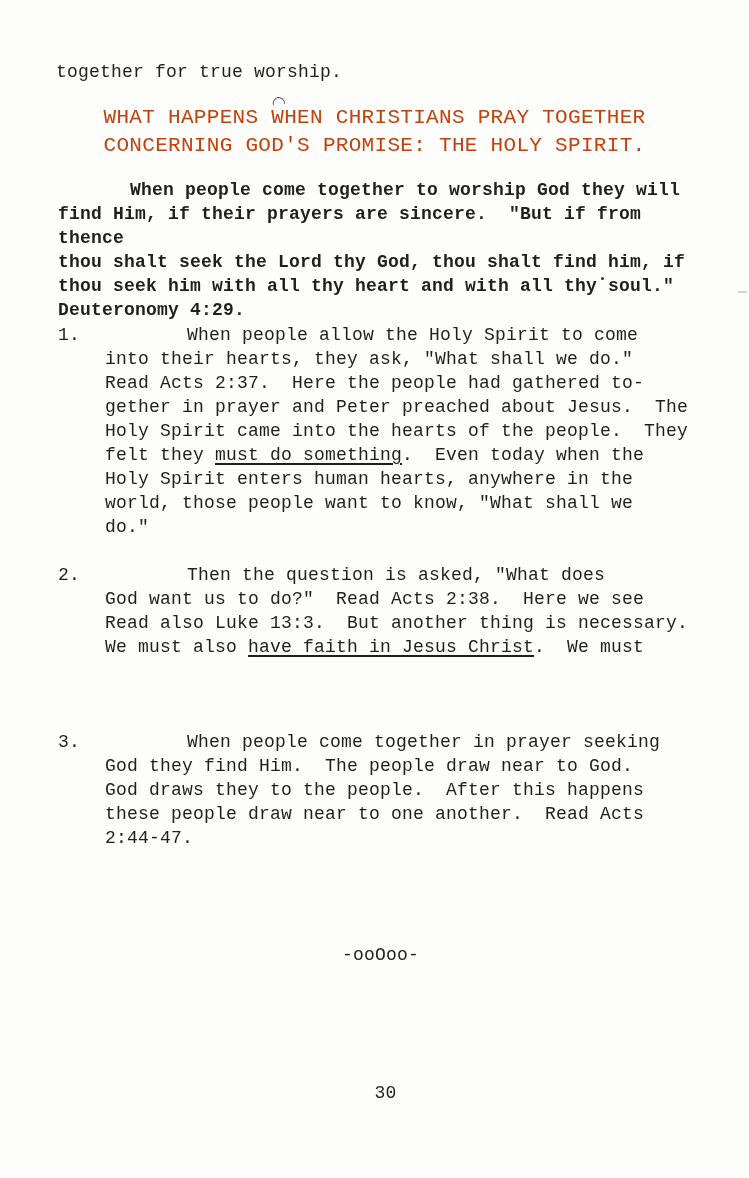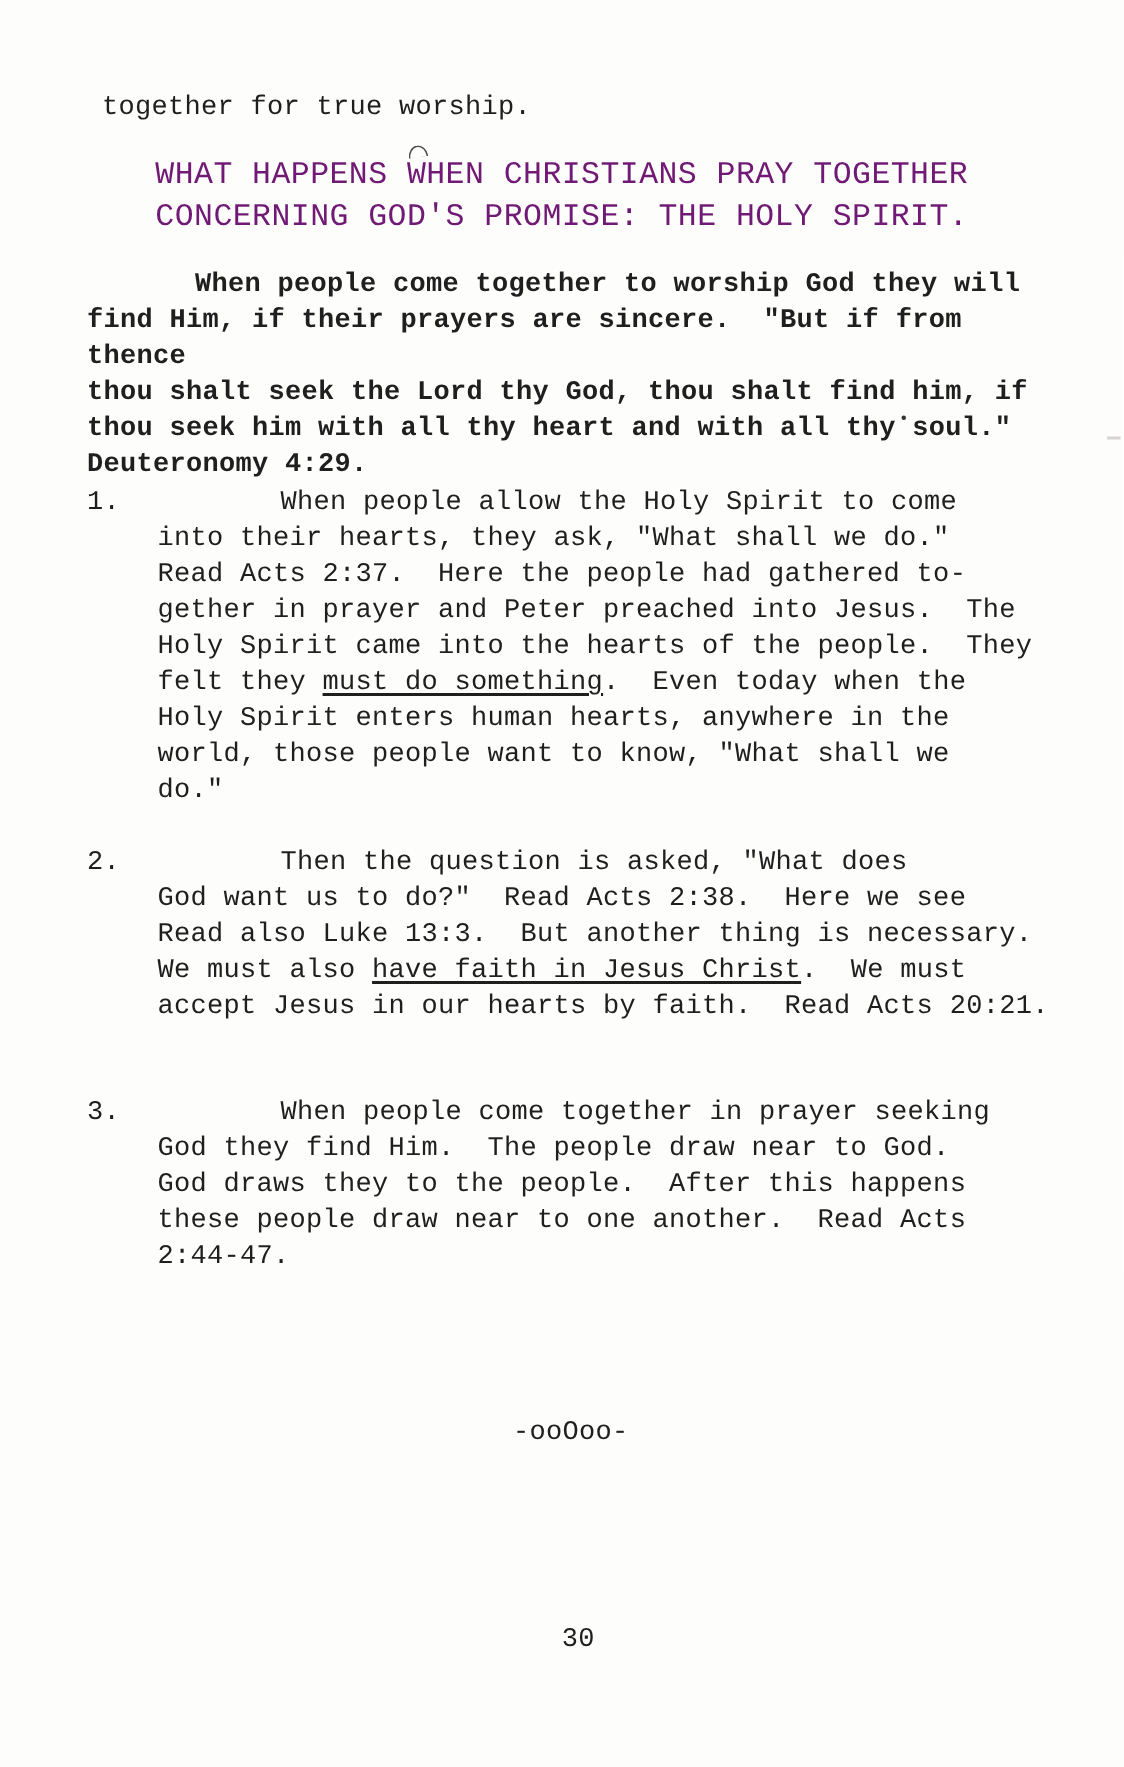--- a/index.html
+++ b/index.html
@@ -9,26 +9,26 @@
     height: 1178px;
     background: #fdfdfc;
     overflow: hidden;
     font-family: "Liberation Mono", "DejaVu Sans Mono", monospace;
     color: #1f1f1f;
     font-size: 18px;
     line-height: 24px;
     letter-spacing: 0.2px;
   }
   .ln { white-space: pre-wrap; }
-  .opening { position: absolute; top: 60px; left: 68px; }
+  .opening { position: absolute; top: 60px; left: 56px; }
   .heading {
     position: absolute; top: 104px; left: 0; right: 0;
     text-align: center;
     font-size: 21px; line-height: 28px; letter-spacing: 0.3px;
-    color: #701a75;
+    color: #c2410c;
   }
   .intro { position: absolute; top: 178px; left: 58px; width: 660px; font-weight: bold; }
   .intro .ln.first { text-indent: 72px; }
   .list-item { position: absolute; left: 58px; width: 660px; }
   .item-1 { top: 323px; }
   .item-2 { top: 563px; }
   .item-3 { top: 730px; }
   .item-num { position: absolute; left: 0; top: 0; }
   .item-body { margin-left: 47px; }
   .item-body .ln.first { text-indent: 82px; }
@@ -80,37 +80,36 @@
 
   <span class="soul-dot"></span>
   <span class="edge-mark"></span>
 
   <div class="list-item item-1">
     <div class="item-num">1.</div>
     <div class="item-body">
       <div class="ln first">When people allow the Holy Spirit to come</div>
       <div class="ln">into their hearts, they ask, "What shall we do."</div>
       <div class="ln">Read Acts 2:37.  Here the people had gathered to-</div>
-      <div class="ln">gether in prayer and Peter preached into Jesus.  The</div>
+      <div class="ln">gether in prayer and Peter preached about Jesus.  The</div>
       <div class="ln">Holy Spirit came into the hearts of the people.  They</div>
       <div class="ln"><span>felt they </span><span class="u">must do something</span><span>.  Even today when the</span></div>
       <div class="ln">Holy Spirit enters human hearts, anywhere in the</div>
       <div class="ln">world, those people want to know, "What shall we</div>
       <div class="ln">do."</div>
     </div>
   </div>
 
   <div class="list-item item-2">
     <div class="item-num">2.</div>
     <div class="item-body">
       <div class="ln first">Then the question is asked, "What does</div>
       <div class="ln">God want us to do?"  Read Acts 2:38.  Here we see</div>
       <div class="ln">Read also Luke 13:3.  But another thing is necessary.</div>
       <div class="ln"><span>We must also </span><span class="u">have faith in Jesus Christ</span><span>.  We must</span></div>
-      <div class="ln">accept Jesus in our hearts by faith.  Read Acts 20:21.</div>
     </div>
   </div>
 
   <div class="list-item item-3">
     <div class="item-num">3.</div>
     <div class="item-body">
       <div class="ln first">When people come together in prayer seeking</div>
       <div class="ln">God they find Him.  The people draw near to God.</div>
       <div class="ln">God draws they to the people.  After this happens</div>
       <div class="ln">these people draw near to one another.  Read Acts</div>

